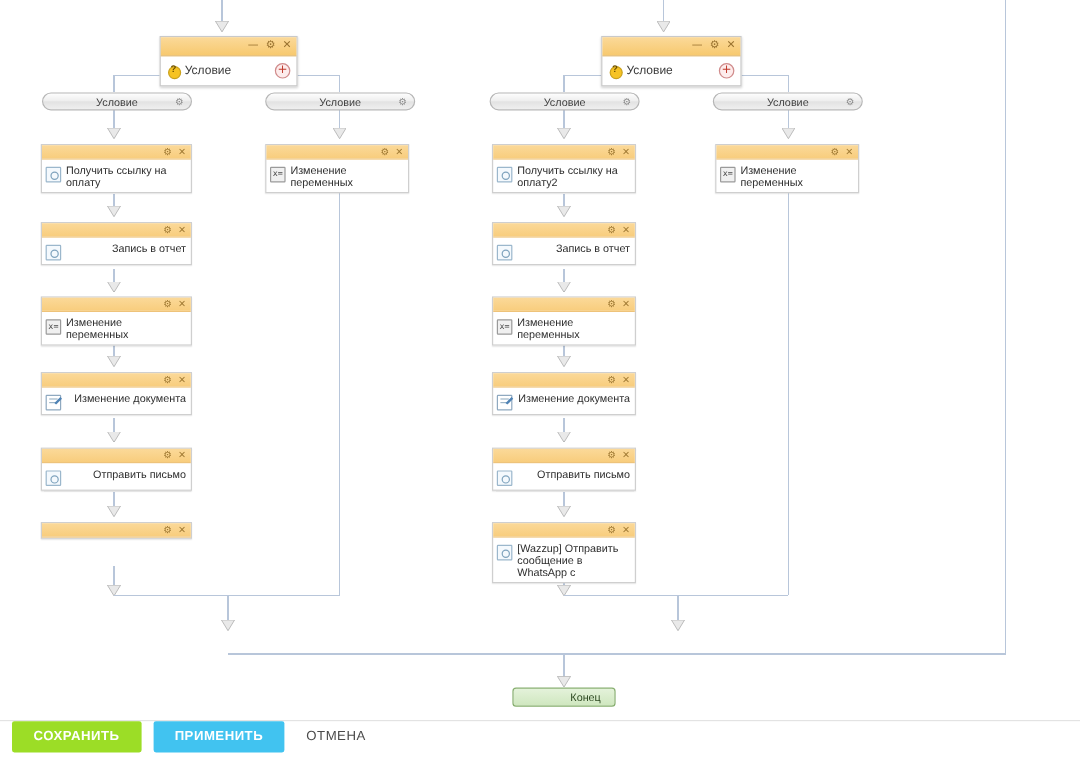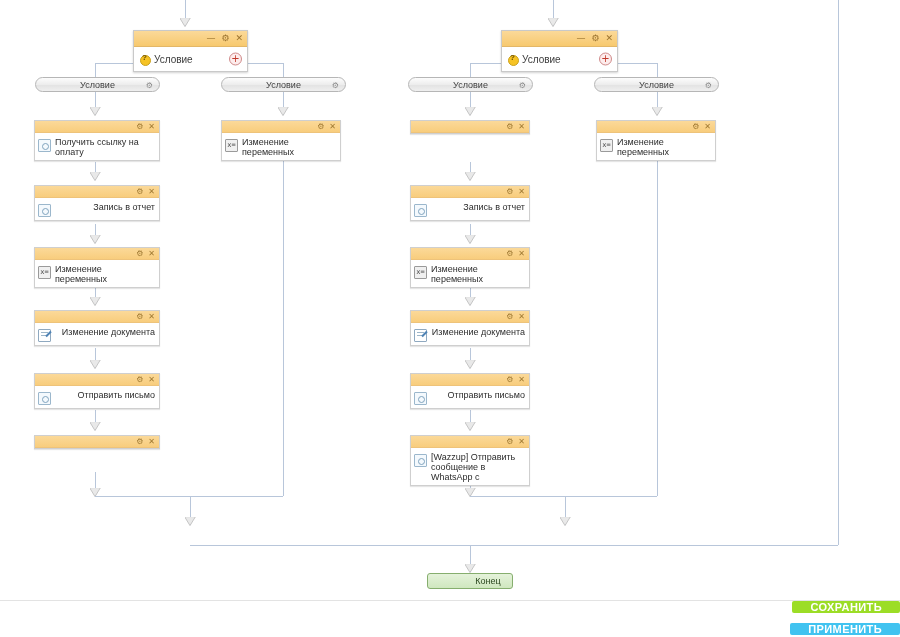--- a/index.html
+++ b/index.html
@@ -244,25 +244,24 @@
   
   #toolbar {
     position: absolute;
     left: 0;
     top: 600px;
     width: 900px;
     height: 37px;
     background: #ffffff;
     border-top: 1px solid #e3e3e3;
     display: flex;
-    align-items: flex-end;
+    align-items: flex-start;
     padding-left: 10px;
     gap: 10px;
     box-sizing: border-box;
-    flex-direction: column;
   }
   .btn {
     height: 26px;
     border: none;
     border-radius: 2px;
     color: #ffffff;
     font-size: 11px;
     font-weight: bold;
     letter-spacing: .4px;
     padding: 0 18px;
@@ -459,20 +458,24 @@
       <span class="glyph vars">x=</span>
       <span class="ntext">Изменение переменных</span>
     </div>
   </div>
 
   <div class="node" style="left:410px; top:120px; width:120px;">
     <div class="nhead">
       <span class="nh-ico">⚙</span>
       <span class="nh-ico">✕</span>
     </div>
+    <div class="nbody">
+      <span class="glyph square"></span>
+      <span class="ntext">Получить ссылку на оплату2</span>
+    </div>
   </div>
 
   <div class="node" style="left:410px; top:185px; width:120px;">
     <div class="nhead">
       <span class="nh-ico">⚙</span>
       <span class="nh-ico">✕</span>
     </div>
     <div class="nbody">
       <span class="glyph square"></span>
       <span class="ntext">Запись в отчет</span>

